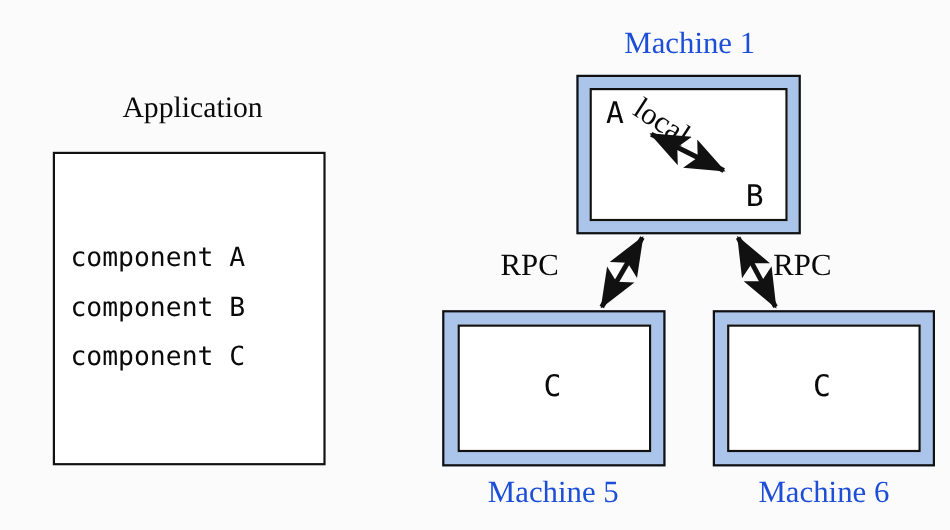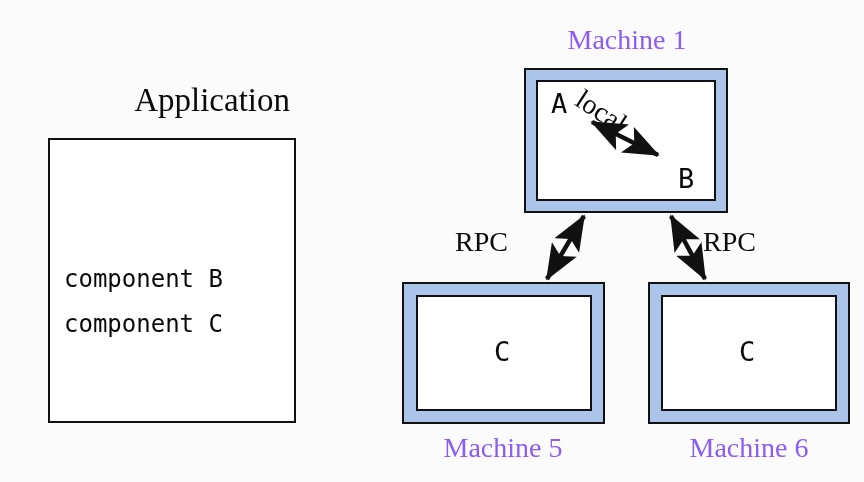--- a/index.html
+++ b/index.html
@@ -30,22 +30,22 @@
     color: #0a0a0a;
     white-space: pre;
     line-height: 1;
   }
 
   
   #app-title {
     left: 60px;
     top: 84px;
     width: 230px;
-    text-align: right;
-    font-size: 33px;
+    text-align: center;
+    font-size: 27px;
   }
   #app-box {
     position: absolute;
     left: 48px;
     top: 138px;
     width: 248px;
     height: 285px;
     background: #ffffff;
     border: 2px solid #111111;
     box-sizing: border-box;
@@ -69,21 +69,21 @@
     position: absolute;
     box-sizing: border-box;
     background: #ffffff;
     border: 2px solid #111111;
   }
   .machine-caption {
     position: absolute;
     text-align: center;
     font-size: 28px;
     font-family: "Liberation Serif", "DejaVu Serif", serif;
-    color: #8b5cf6;
+    color: #1d4ed8;
     white-space: nowrap;
     line-height: 1;
   }
 
   
   #machine1-outer { left: 524px; top: 68px; width: 204px; height: 145px; }
   #machine1-inner { left: 536px; top: 80px; width: 180px; height: 121px; }
   #machine1-caption { left: 527px; top: 26px; width: 200px; }
 
   #label-a {
@@ -149,20 +149,21 @@
 </style>
 </head>
 <body>
 
 <div id="canvas" style="background: rgb(251, 251, 251);">
 
   <div class="serif-label" id="app-title">Application</div>
 
   <div id="app-box"></div>
 
+  <div class="mono-label component-line" id="component-0">component A</div>
   <div class="mono-label component-line" id="component-1">component B</div>
   <div class="mono-label component-line" id="component-2">component C</div>
 
   <div class="machine-caption" id="machine1-caption">Machine 1</div>
 
   <div class="machine-outer" id="machine1-outer" style="background: rgb(170, 196, 234); border-color: rgb(17, 17, 17);"></div>
   <div class="machine-inner" id="machine1-inner" style="background: rgb(255, 255, 255); border-color: rgb(17, 17, 17);"></div>
 
   <div class="mono-label" id="label-a">A</div>
   <div class="mono-label" id="label-b">B</div>

